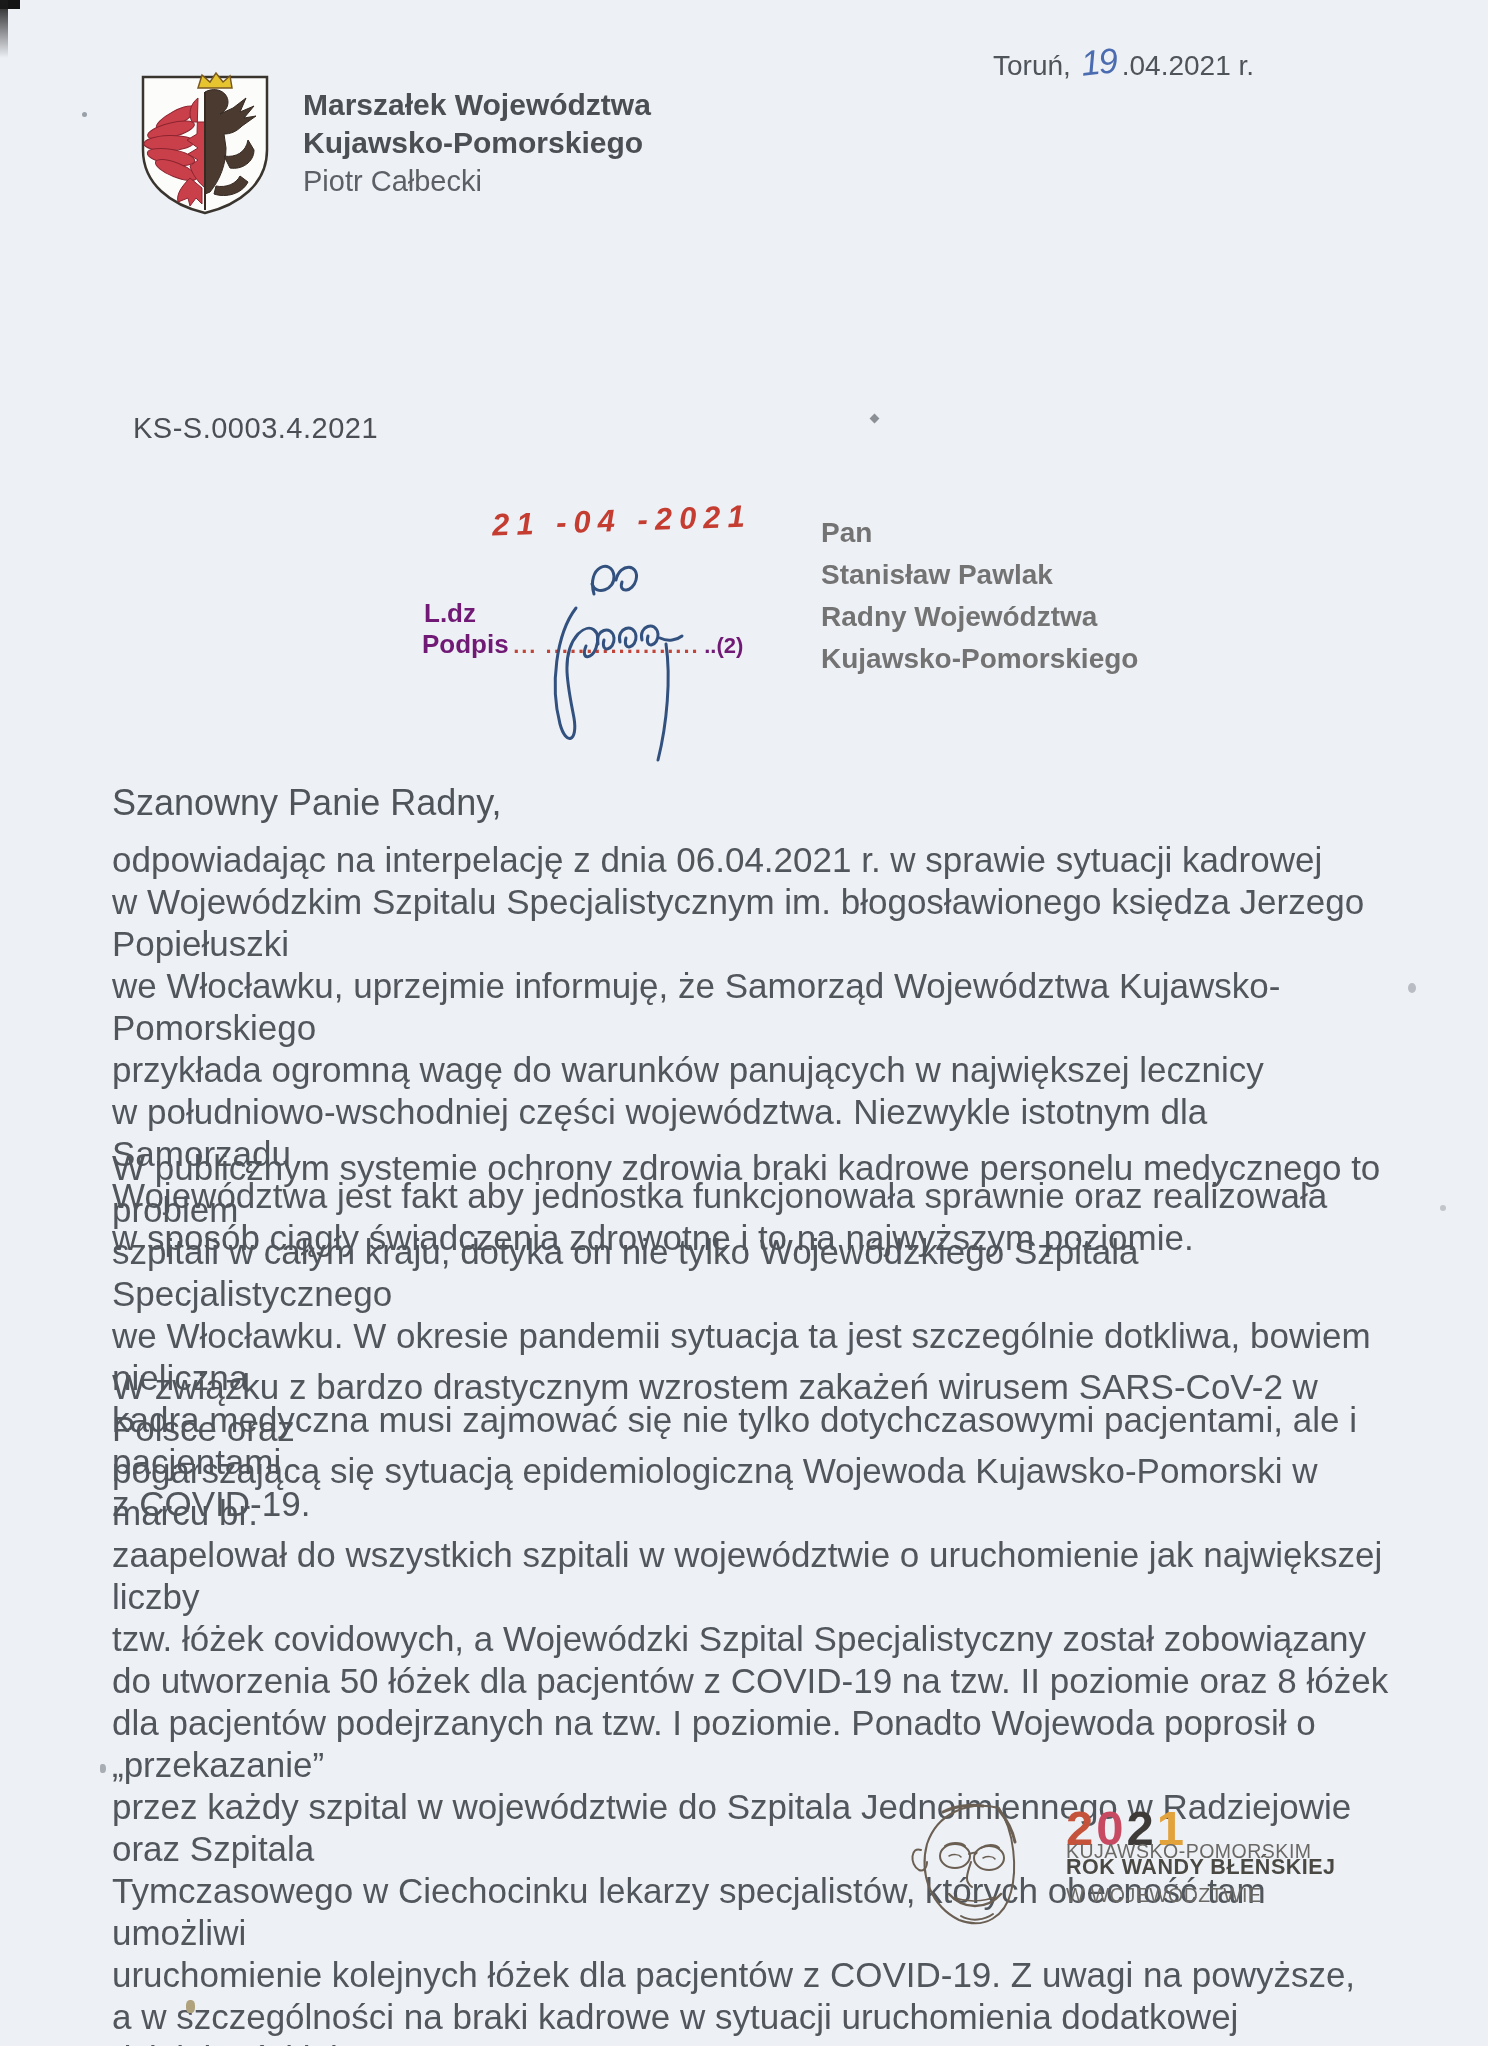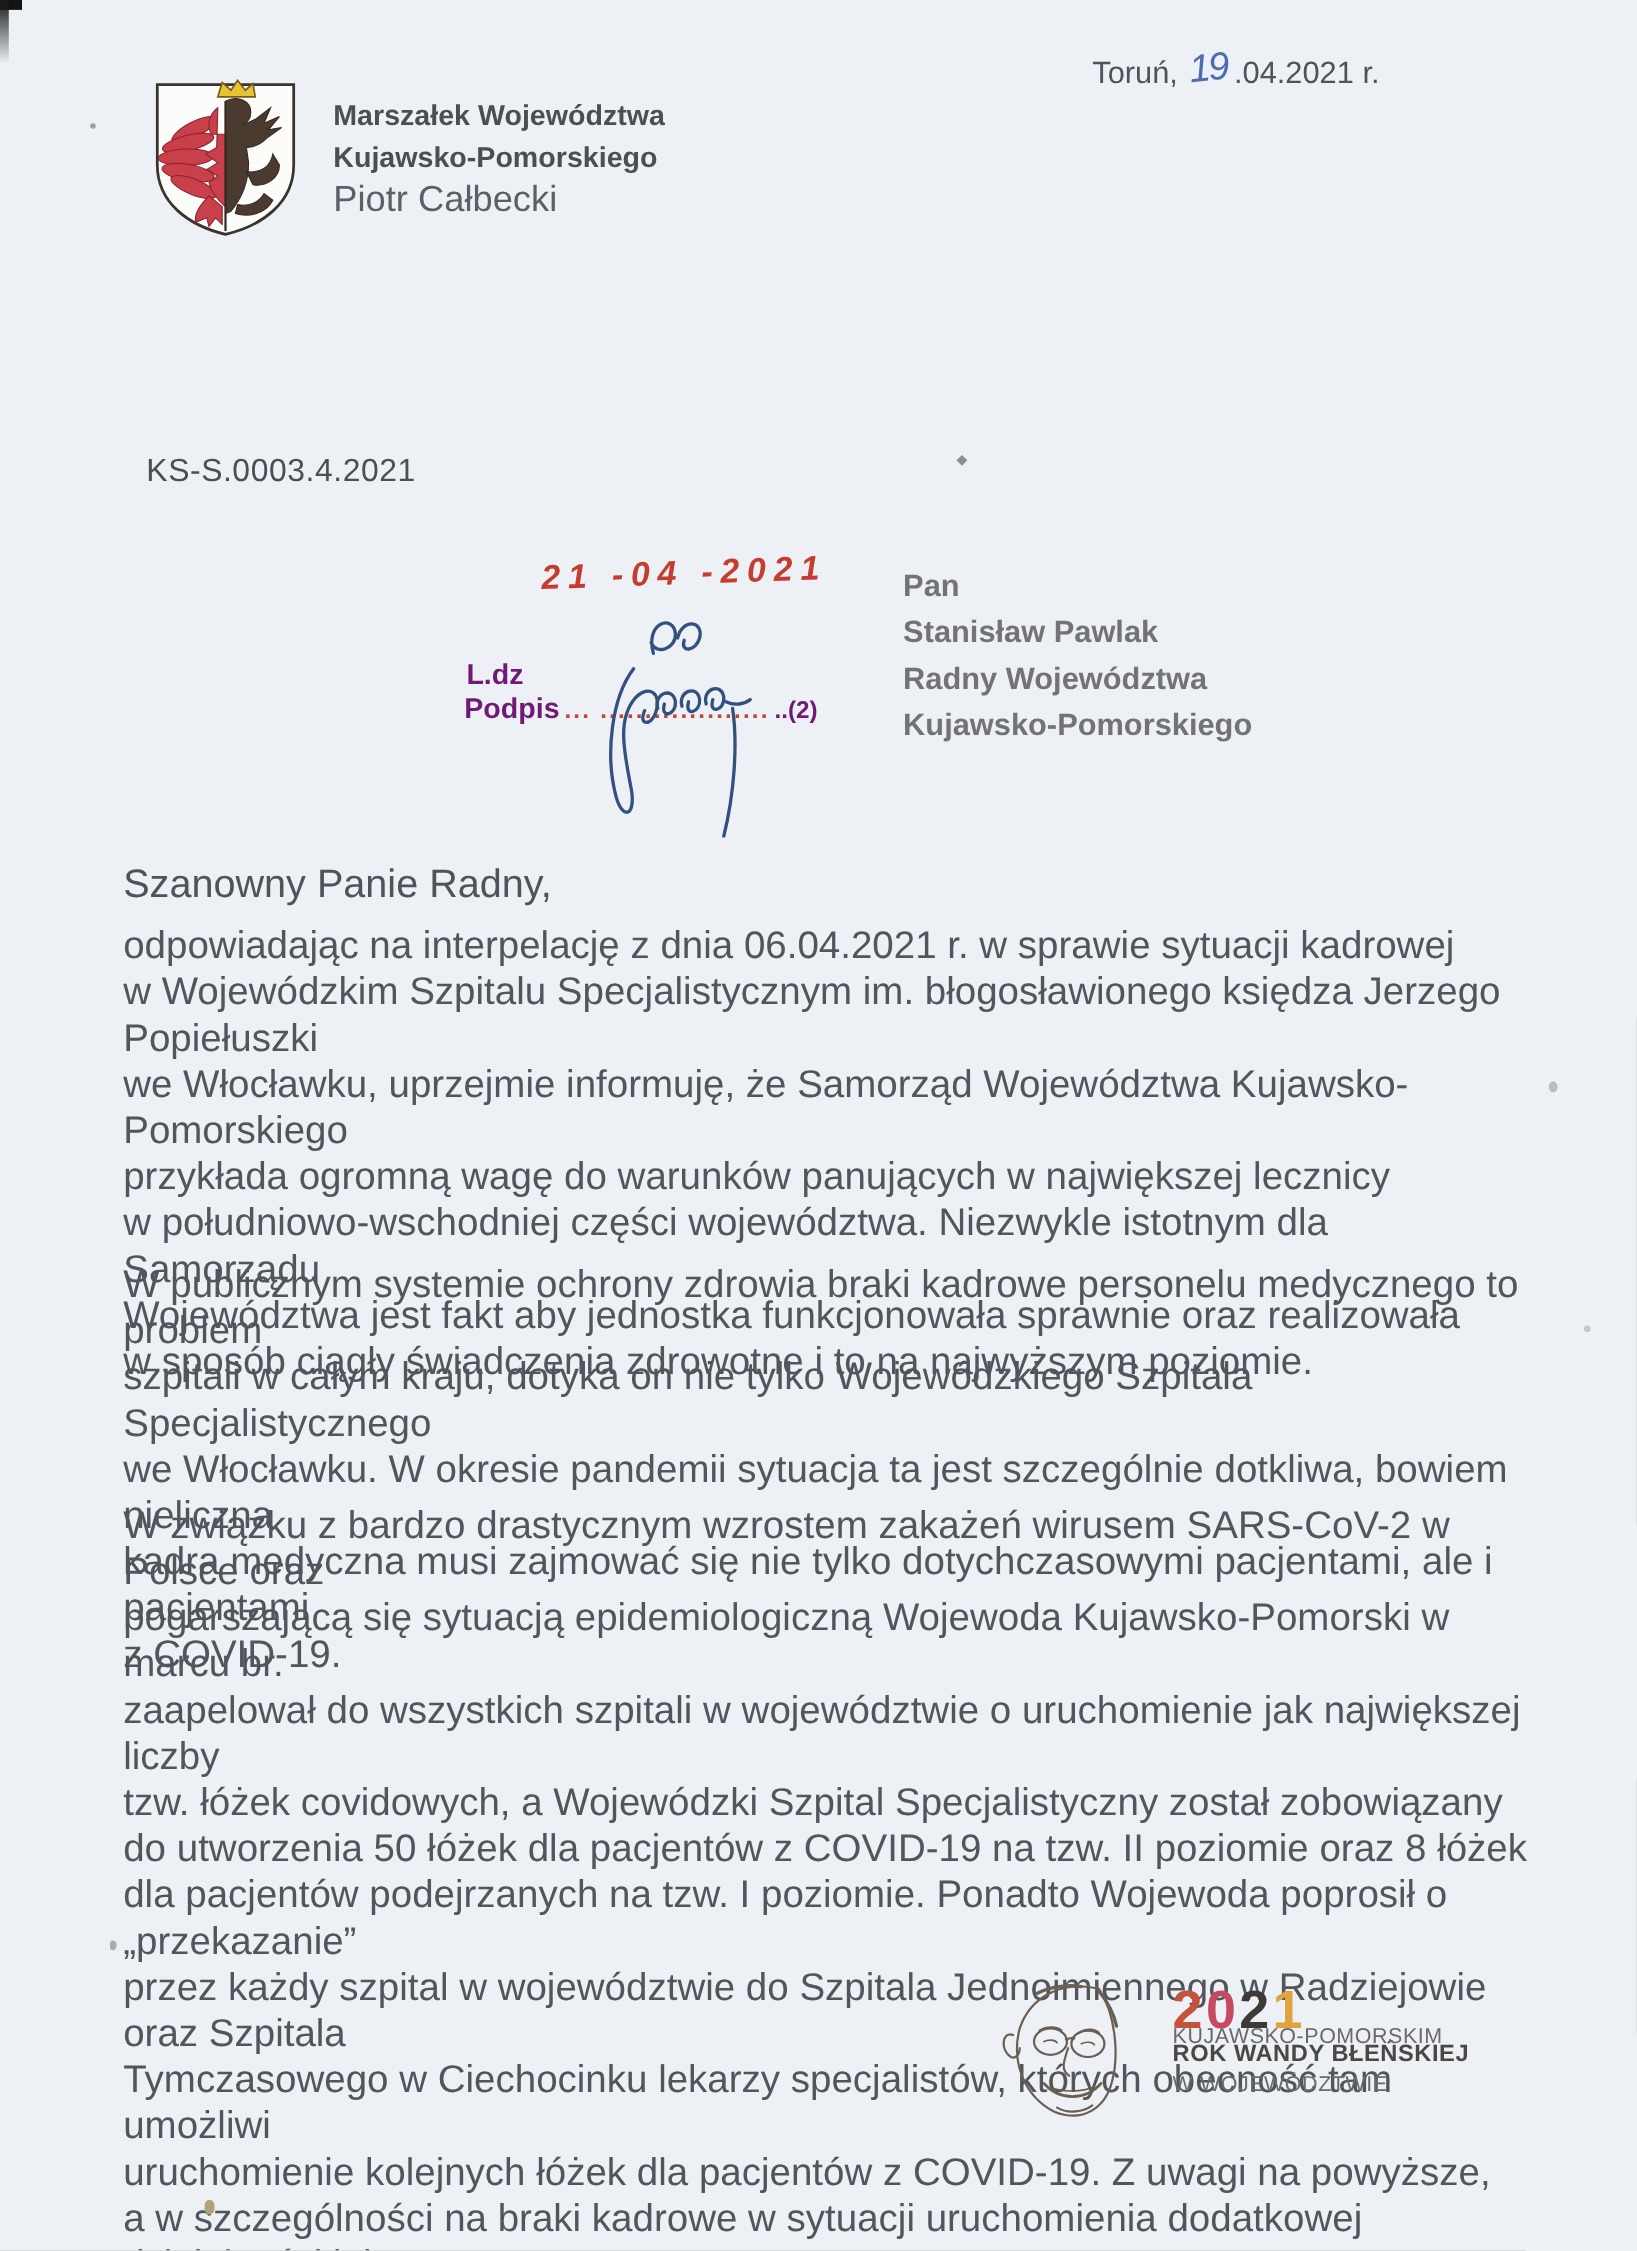--- a/index.html
+++ b/index.html
@@ -5,22 +5,22 @@
   * { margin:0; padding:0; box-sizing:border-box; }
   html,body { background:#c8cbd0; }
   #page {
     position:relative; width:1488px; height:2046px;
     background:#edf0f5;
     font-family:"Liberation Sans", sans-serif;
     color:#50555b; overflow:hidden;
   }
   .abs { position:absolute; }
   
-  .org-line { font-weight:bold; font-size:26px; color:#4b4f54; line-height:38px; }
-  .org-person { font-size:33px; color:#5c6066; line-height:38px; }
+  .org-line { font-weight:bold; font-size:30px; color:#4b4f54; line-height:38px; }
+  .org-person { font-size:29px; color:#5c6066; line-height:38px; }
   
   .dateline { font-size:28px; color:#4f545a; display:flex; align-items:flex-end; }
   .hand-blue {
     color:#4b6cb0; font-size:35px; font-style:italic;
     transform:rotate(-6deg); margin:-6px 6px 0 10px; letter-spacing:-2px;
   }
   
   .refnum { font-size:29px; color:#4b4f55; letter-spacing:0.5px; }
   
   .stamp { color:#c04437; text-align:center; opacity:0.92; }

